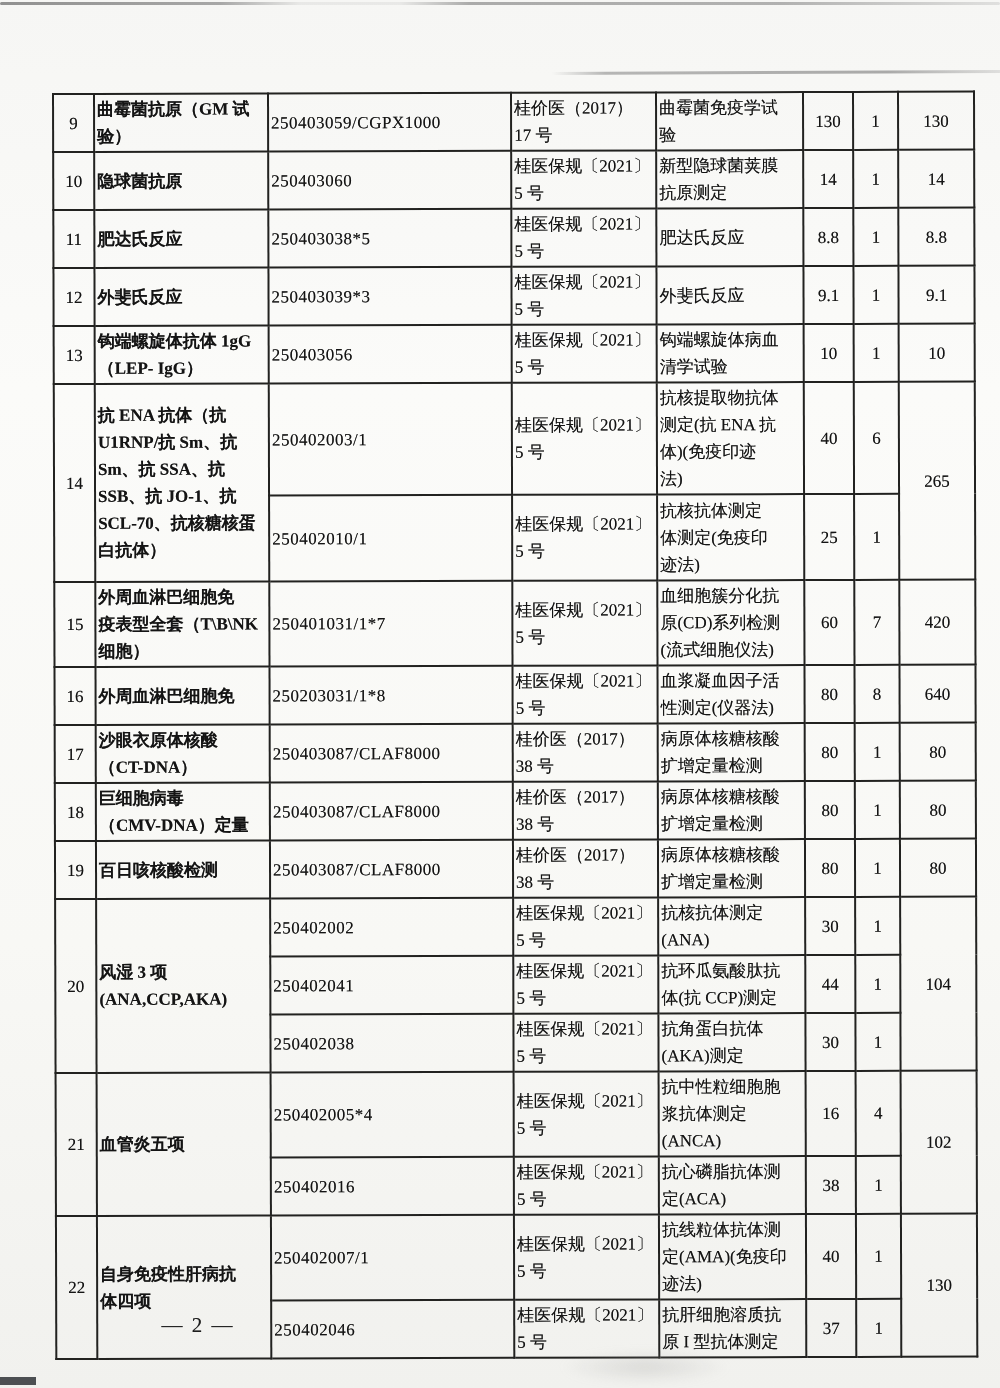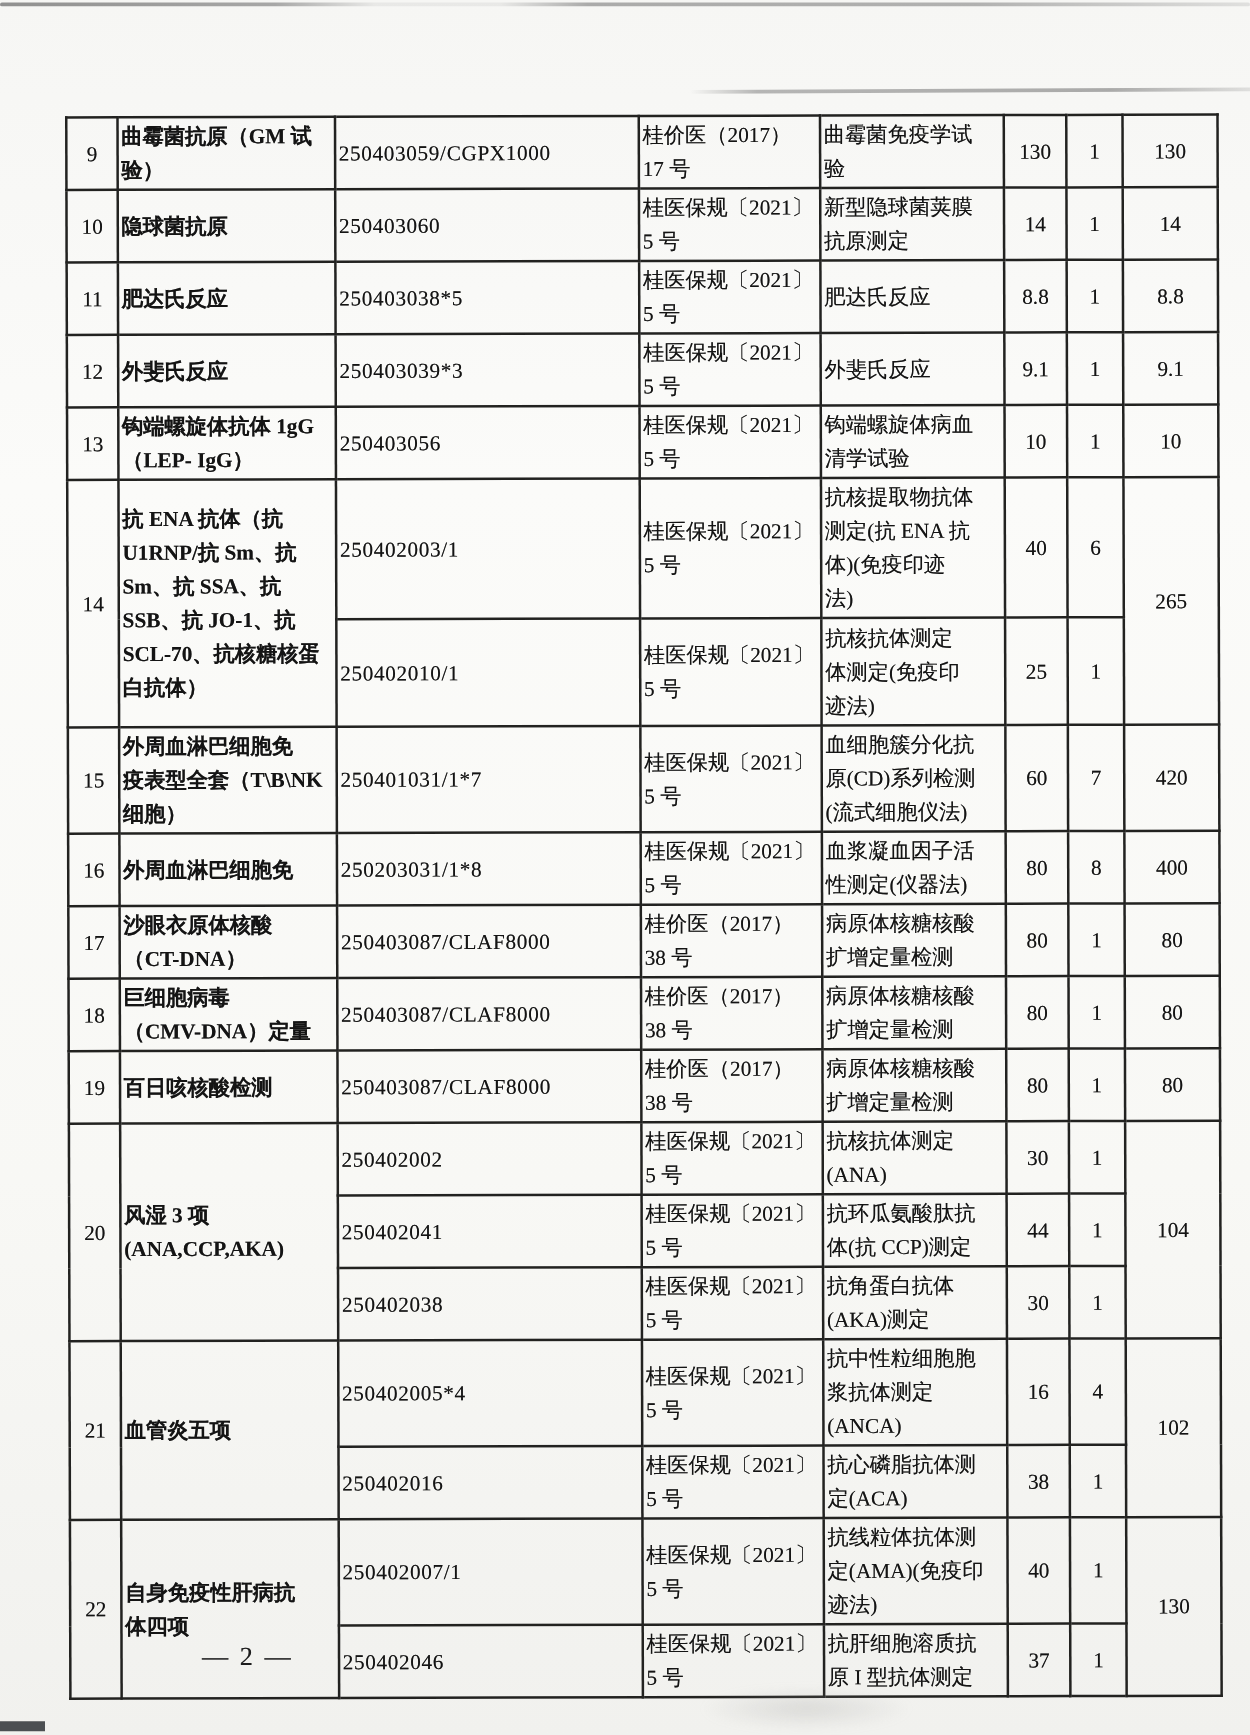--- a/index.html
+++ b/index.html
@@ -221,21 +221,21 @@
       <tr style="height:54px">
         <td class="c-no">16</td>
         <td class="c-name">外周血淋巴细胞免</td>
         <td class="c-code">250203031/1*8</td>
         <td class="c-reg">桂医保规〔2021〕
 5 号</td>
         <td class="c-desc">血浆凝血因子活
 性测定(仪器法)</td>
         <td class="c-price">80</td>
         <td class="c-qty">8</td>
-        <td class="c-total">400</td>
+        <td class="c-total">640</td>
       </tr>
 
       <tr style="height:50px">
         <td class="c-no">17</td>
         <td class="c-name">沙眼衣原体核酸
 （CT-DNA）</td>
         <td class="c-code">250403087/CLAF8000</td>
         <td class="c-reg">桂价医（2017）
 38 号</td>
         <td class="c-desc">病原体核糖核酸

